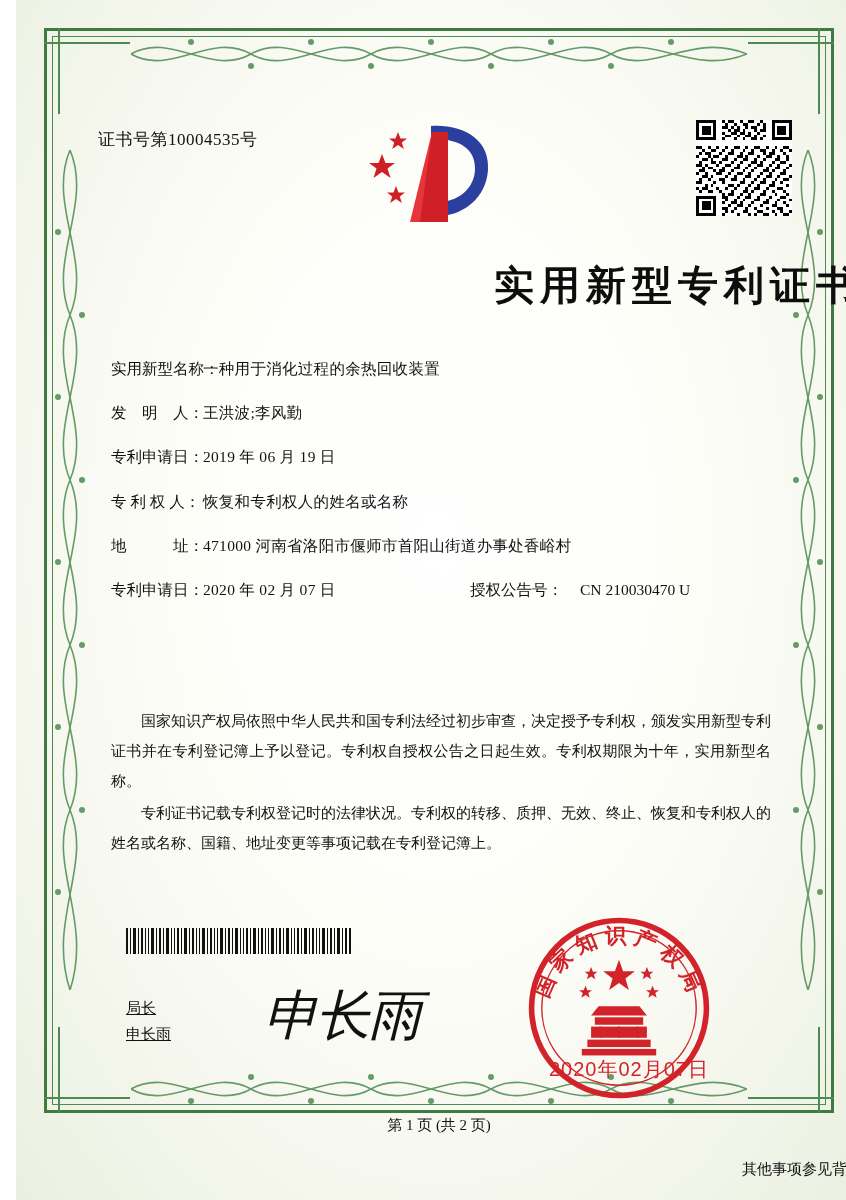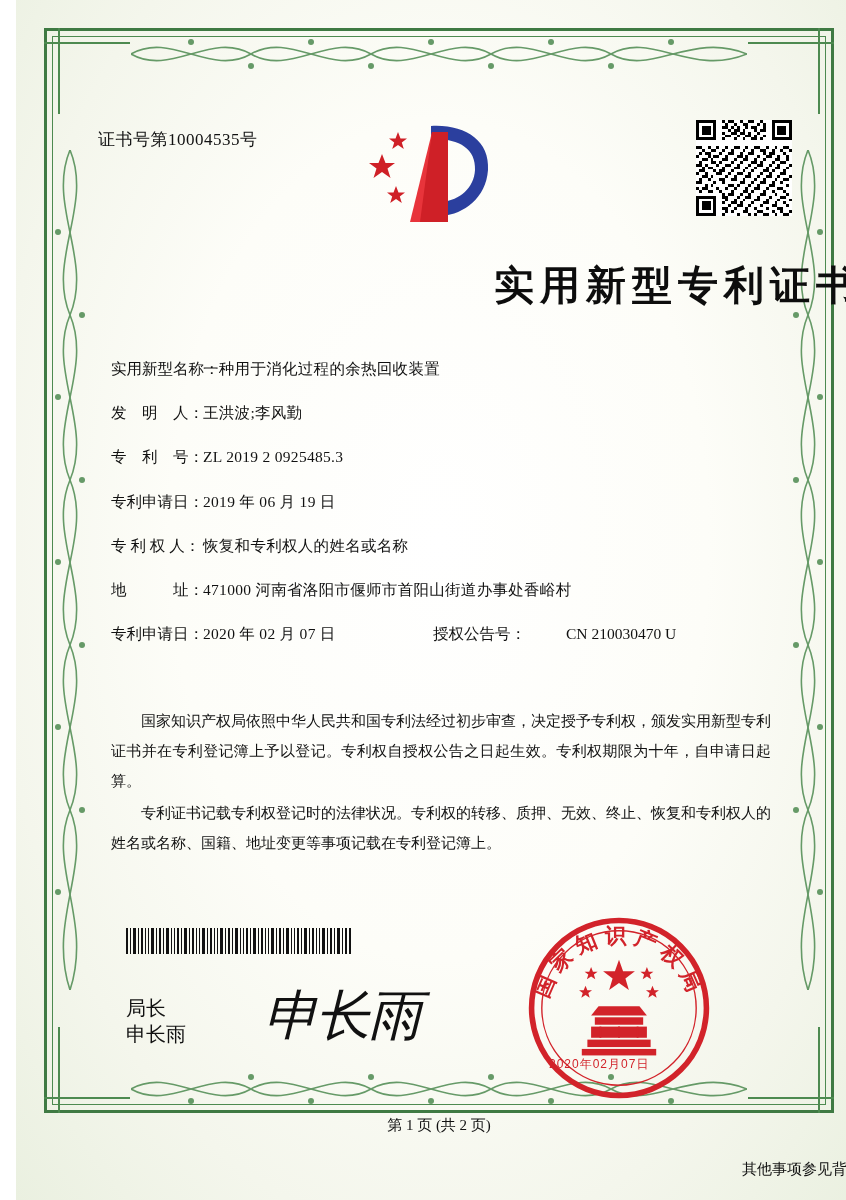--- a/index.html
+++ b/index.html
@@ -134,24 +134,24 @@
   }
 
   .field-row.double .field-value {
     flex: 0 0 auto;
     width: 230px;
   }
   .field-row.double .field-label2 {
     flex: 0 0 auto;
     width: 110px;
     white-space: nowrap;
+    margin-left: 37px;
   }
   .field-row.double .field-value2 {
     flex: 1 1 auto;
-    margin-left: 23px;
   }
 
   
   .paragraphs {
     position: absolute;
     left: 95px; top: 706px;
     width: 660px;
     font-size: 15px;
     line-height: 30px;
     color: #111;
@@ -166,23 +166,24 @@
   .barcode {
     position: absolute;
     left: 110px; top: 928px;
     width: 225px; height: 26px;
   }
 
   
   .sig-labels {
     position: absolute;
     left: 110px; top: 995px;
-    font-size: 20px;
+    font-size: 15px;
     line-height: 26px;
     color: #111;
+    text-decoration: underline;
   }
   .signature {
     position: absolute;
     left: 248px; top: 980px;
     width: 200px; height: 70px;
     font-family: "Liberation Serif", "DejaVu Serif", serif;
     font-size: 54px;
     color: #111;
     font-style: italic;
     letter-spacing: -2px;
@@ -191,21 +192,21 @@
 
   
   .seal {
     position: absolute;
     left: 510px; top: 915px;
     width: 186px; height: 186px;
   }
   .seal-date {
     position: absolute;
     left: 533px; top: 1056px;
-    font-size: 12px;
+    font-size: 20px;
     color: #d2232a;
     letter-spacing: 1px;
     font-family: "Liberation Sans", sans-serif;
   }
 
   
   .page-no {
     position: absolute;
     left: 0; right: 0; top: 1116px;
     text-align: center;
@@ -573,45 +574,41 @@
   <div class="fields">
     <div class="field-row">
       <div class="field-label">实用新型名称：</div>
       <div class="field-value">一种用于消化过程的余热回收装置</div>
     </div>
     <div class="field-row">
       <div class="field-label">发　明　人：</div>
       <div class="field-value">王洪波;李风勤</div>
     </div>
     <div class="field-row">
-      <div class="field-label">专　利　号：</div>
-      <div class="field-value">ZL 2019 2 0925485.3</div>
-    </div>
-    <div class="field-row">
       <div class="field-label">专利申请日：</div>
       <div class="field-value">2019 年 06 月 19 日</div>
     </div>
     <div class="field-row">
       <div class="field-label">专 利 权 人：</div>
       <div class="field-value">恢复和专利权人的姓名或名称</div>
     </div>
     <div class="field-row">
       <div class="field-label">地　　　址：</div>
       <div class="field-value">471000 河南省洛阳市偃师市首阳山街道办事处香峪村</div>
     </div>
     <div class="field-row double">
       <div class="field-label">专利申请日：</div>
       <div class="field-value">2020 年 02 月 07 日</div>
       <div class="field-label2">授权公告号：</div>
       <div class="field-value2">CN 210030470 U</div>
     </div>
   </div>
 
   <div class="paragraphs">
-    <p>国家知识产权局依照中华人民共和国专利法经过初步审查，决定授予专利权，颁发实用新型专利证书并在专利登记簿上予以登记。专利权自授权公告之日起生效。专利权期限为十年，自申请日起算。</p>
+    <p>国家知识产权局依照中华人民共和国专利法经过初步审查，决定授予专利权，颁发实用新型专利证书并在专利登记簿上予以登记。专利权自授权公告之日起生效。专利权期限为十年，实用新型名称。</p>
     <p>专利证书记载专利权登记时的法律状况。专利权的转移、质押、无效、终止、恢复和专利权人的姓名或名称、国籍、地址变更等事项记载在专利登记簿上。</p>
   </div>
 
   <svg class="barcode" viewBox="0 0 225 26" shape-rendering="crispEdges">
     <rect width="225" height="26" fill="#ffffff" fill-opacity="0"></rect>
     <g fill="#111111">
       <rect x="0" y="0" width="2" height="26"></rect>
         <rect x="4" y="0" width="1" height="26"></rect>
       <rect x="7" y="0" width="3" height="26"></rect>
         <rect x="12" y="0" width="1" height="26"></rect>

